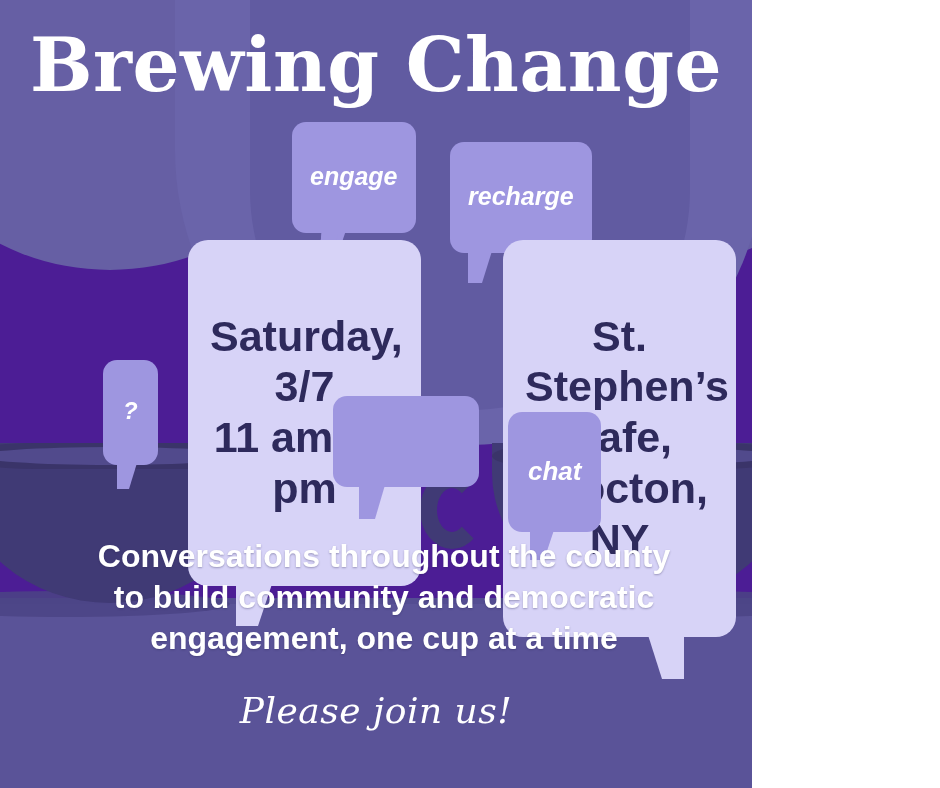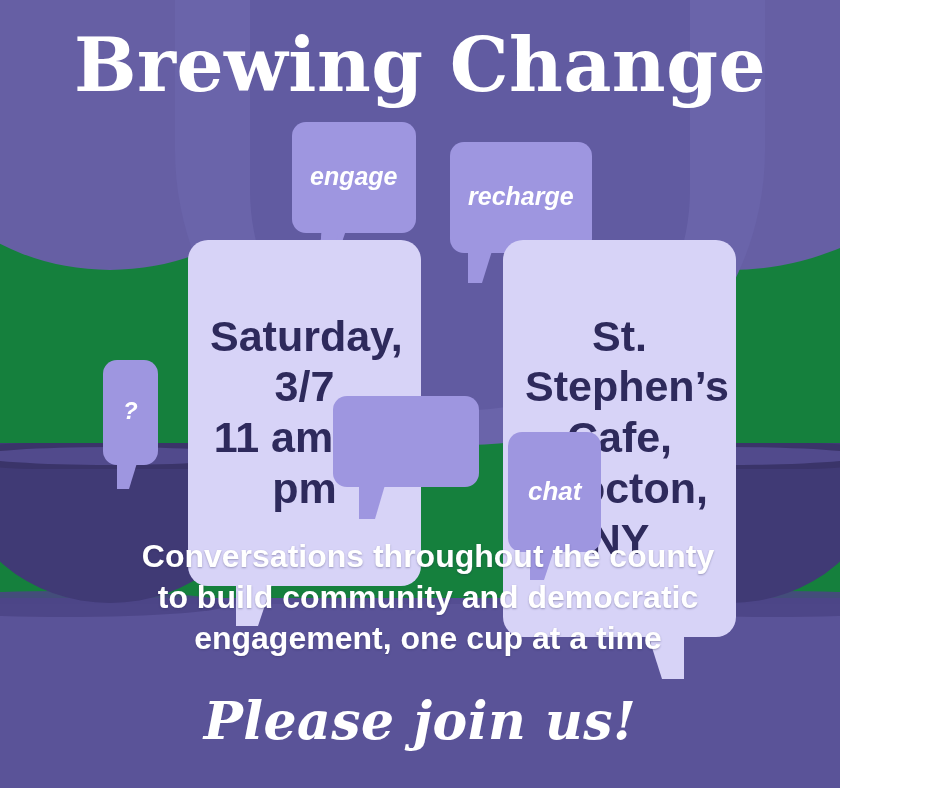--- a/index.html
+++ b/index.html
@@ -3,22 +3,22 @@
 <meta charset="utf-8">
 <style>
   * { box-sizing: border-box; margin: 0; padding: 0; }
   html, body {
     width: 940px; height: 788px;
     font-family: "Liberation Sans", sans-serif;
     overflow: hidden;
   }
   #poster {
     position: relative;
-    width: 840px; height: 788px;
-    background: #15803d;
+    width: 752px; height: 788px;
+    background: #4c1d95;
     overflow: hidden;
   }
   
   .bg-blob-left {
     position: absolute;
     left: -120px; top: -160px;
     width: 460px; height: 430px;
     background: #665fa4;
     border-radius: 50%;
   }
@@ -208,21 +208,20 @@
   #bubble-bean .tail {
     left: 26px; bottom: -32px;
     border-left: 16px solid #9e96e0;
     border-right: 10px solid transparent;
     border-top: 34px solid #9e96e0;
   }
   #bubble-chat {
     left: 508px; top: 412px;
     padding: 13px 20px 15px;
     font-size: 26px;
-    margin-top: 20px;
   }
   #bubble-chat .tail {
     left: 22px; bottom: -28px;
     border-left: 14px solid #9e96e0;
     border-right: 10px solid transparent;
     border-top: 30px solid #9e96e0;
   }
 
   .tagline {
     position: absolute;
@@ -235,23 +234,23 @@
     white-space: pre-line;
     text-shadow: 0 1px 2px rgba(40,36,80,.35);
     margin-left: 16px;
   }
   .cta {
     position: absolute;
     left: 0; right: 0; top: 690px;
     text-align: center;
     color: #ffffff;
     font-family: "DejaVu Serif", serif;
-    font-weight: bold;
+    font-weight: normal;
     font-style: italic;
-    font-size: 52px;
+    font-size: 36px;
     letter-spacing: .5px;
   }
 </style>
 </head>
 <body>
 
 <div id="poster">
 
   <div class="bg-blob-left"></div>
   <div class="bg-blob-right"></div>

